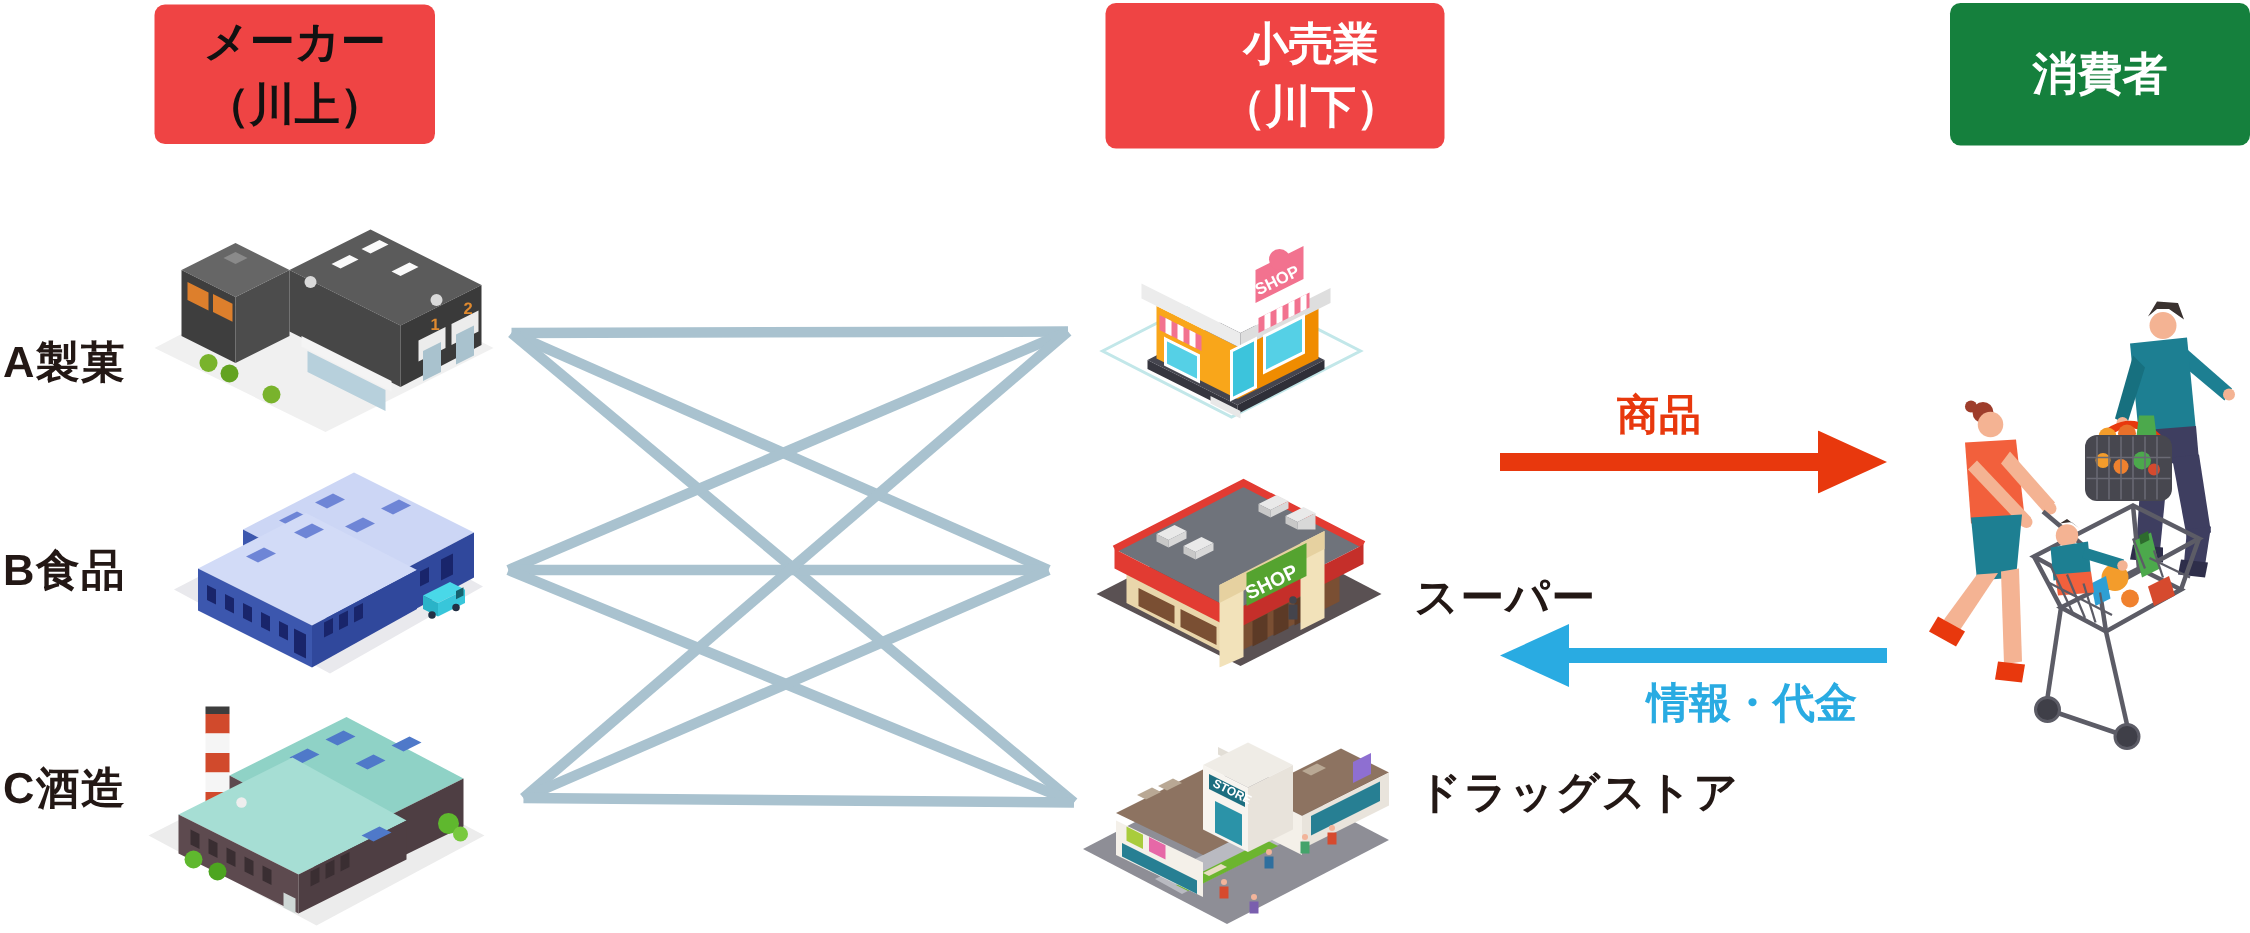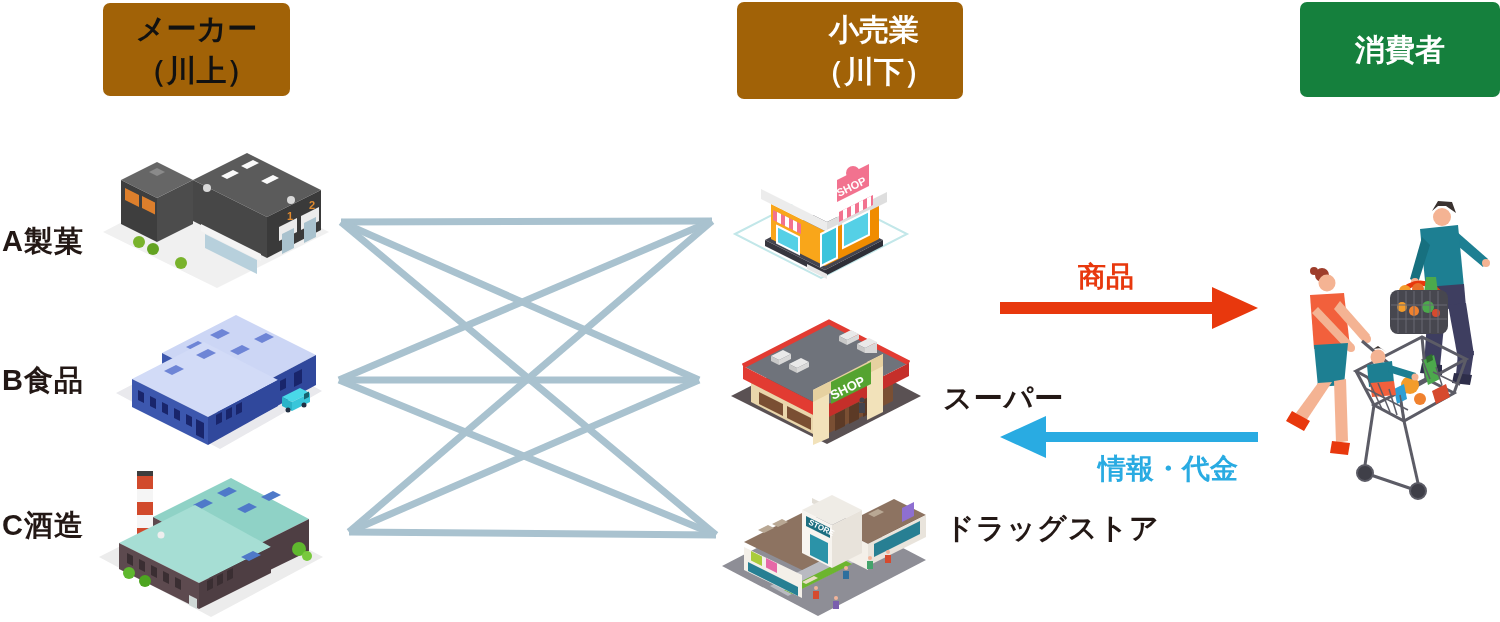--- a/index.html
+++ b/index.html
@@ -1,21 +1,21 @@
 <!DOCTYPE html>
 <html><head>
 <meta charset="utf-8">
 <style>
   html,body{margin:0;padding:0;background:#fff;}
   #canvas{position:relative;width:1500px;height:622px;background:#fff;overflow:hidden;
           font-family:"Liberation Sans","DejaVu Sans",sans-serif;}
   .abs{position:absolute;}
   .hdr{border-radius:7px;text-align:center;font-weight:bold;font-size:30px;line-height:42px;
        display:flex;flex-direction:column;justify-content:center;}
-  .hdr.teal{background:#a16207;}
+  .hdr.teal{background:#ef4444;}
   .hdr.red{background:#15803d;color:#fff;}
   .hdr.dark-text{color:#111111;}
   .hdr.light-text{color:#ffffff;}
   .rowlabel{font-weight:bold;font-size:29px;color:#231815;letter-spacing:1px;white-space:nowrap;}
   .flowlabel{font-weight:bold;font-size:28px;white-space:nowrap;}
   .goods{color:#e8380d;}
   .info{color:#29abe2;}
   svg{display:block;}
   .net line{stroke:#a9c2cf;stroke-width:7;}
   text.sign{font-family:"Liberation Sans","DejaVu Sans",sans-serif;font-weight:bold;fill:#ffffff;}

